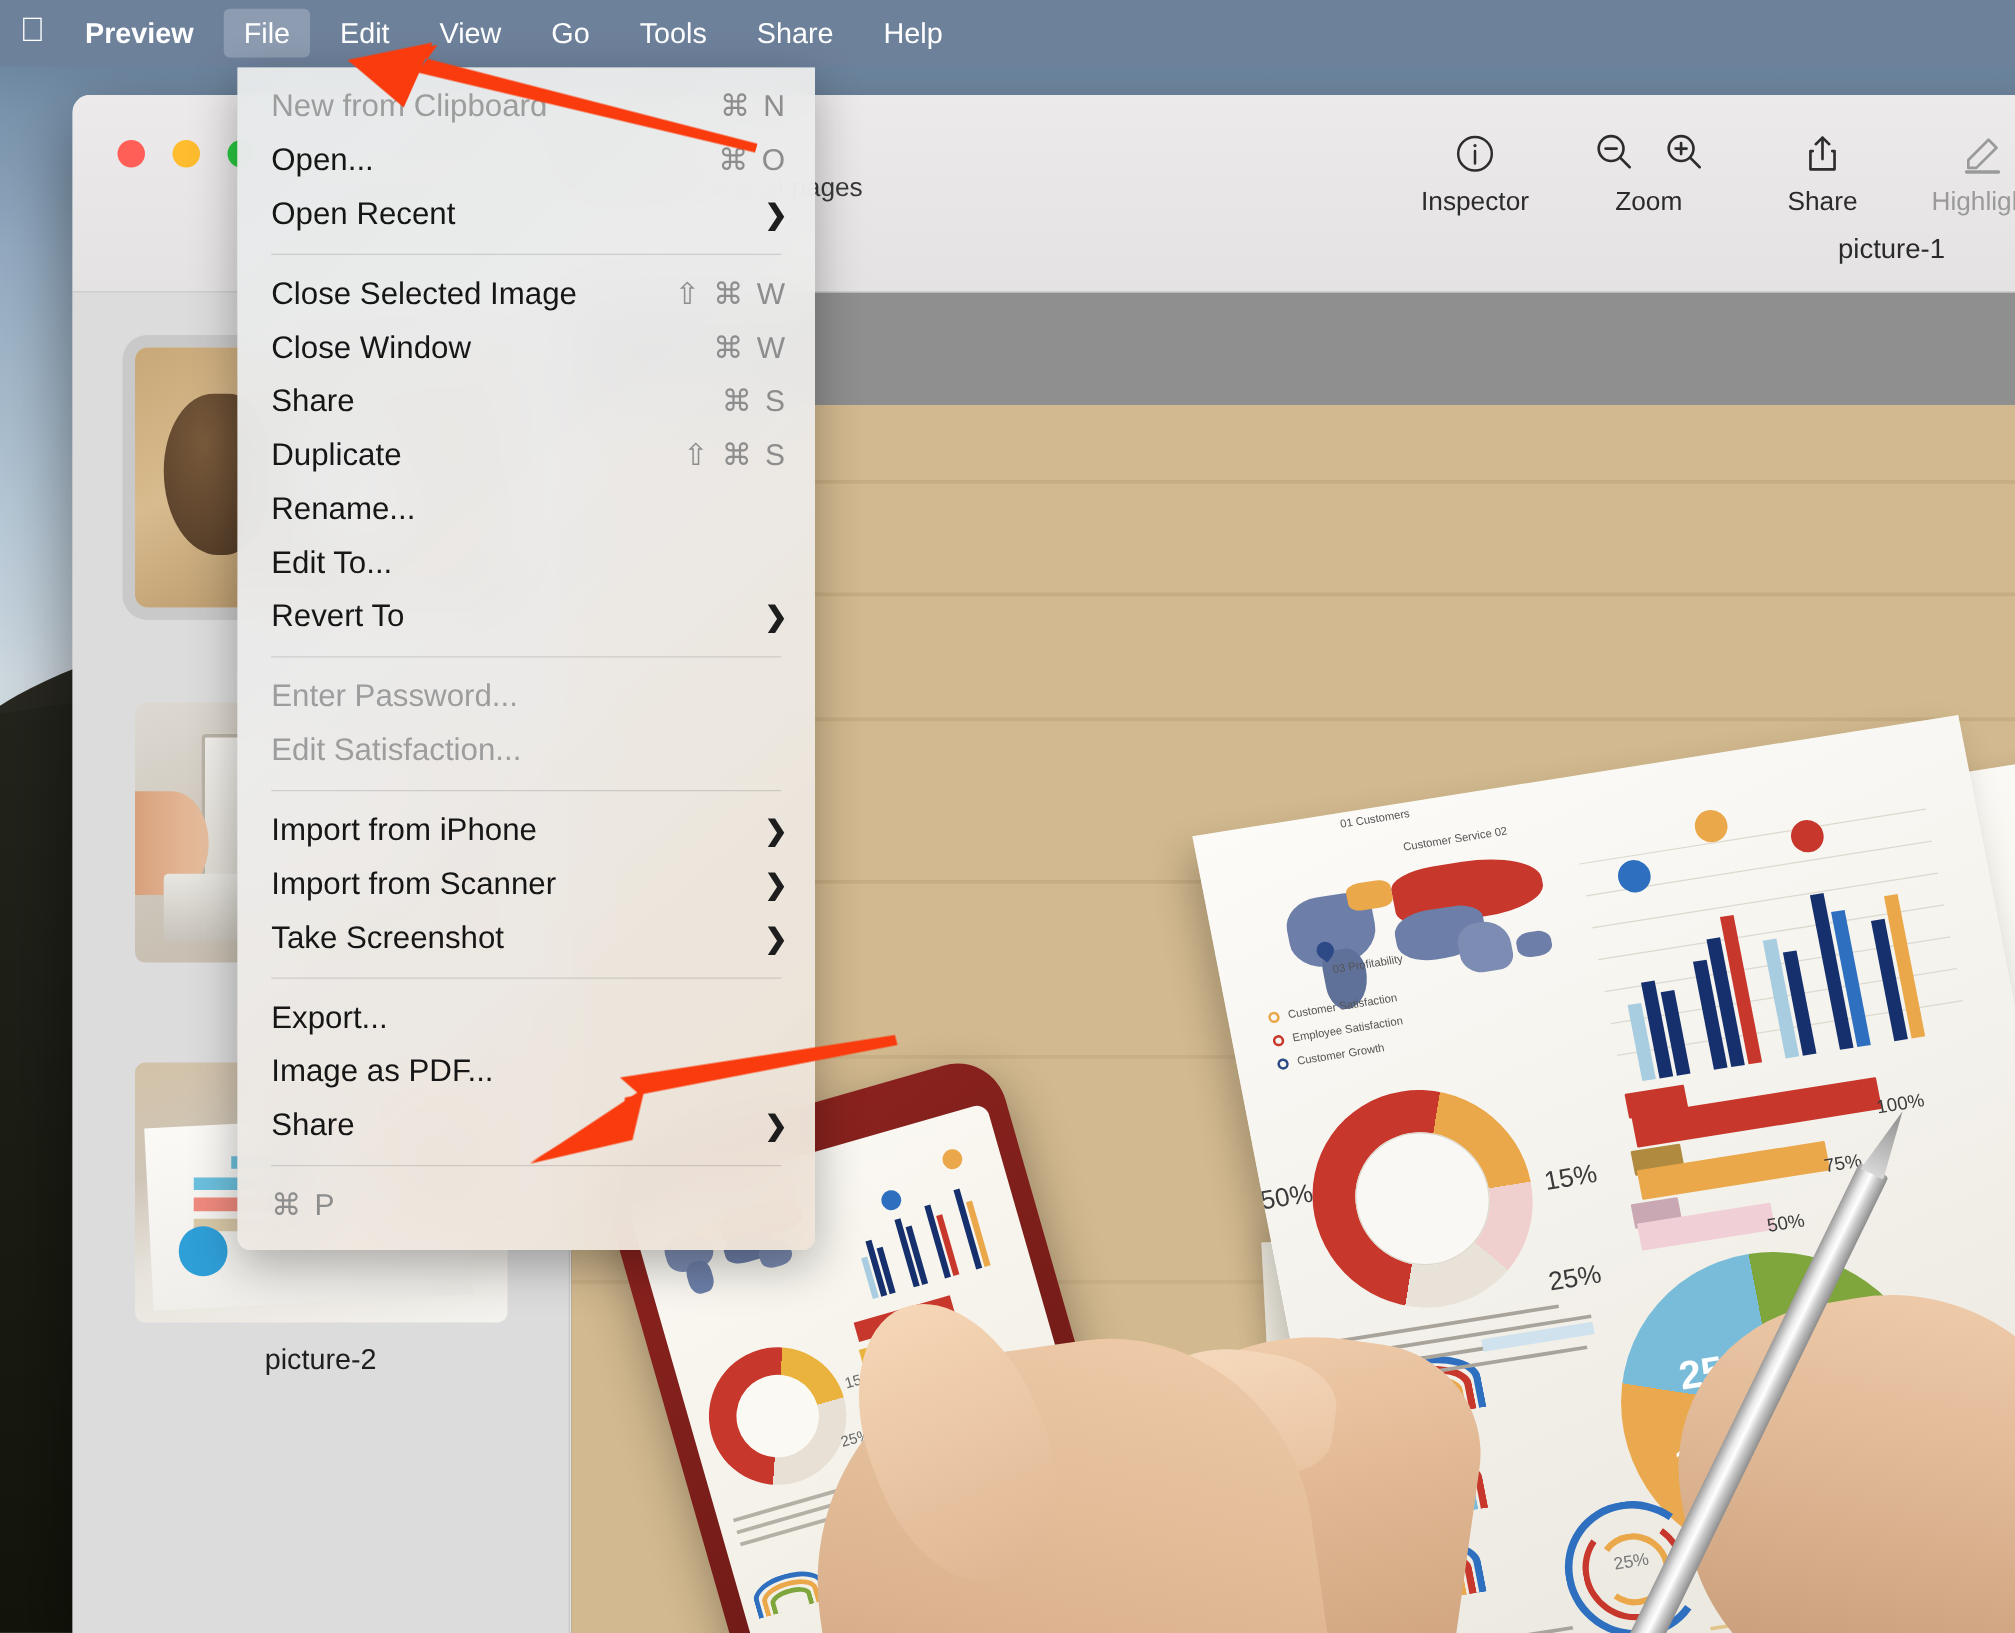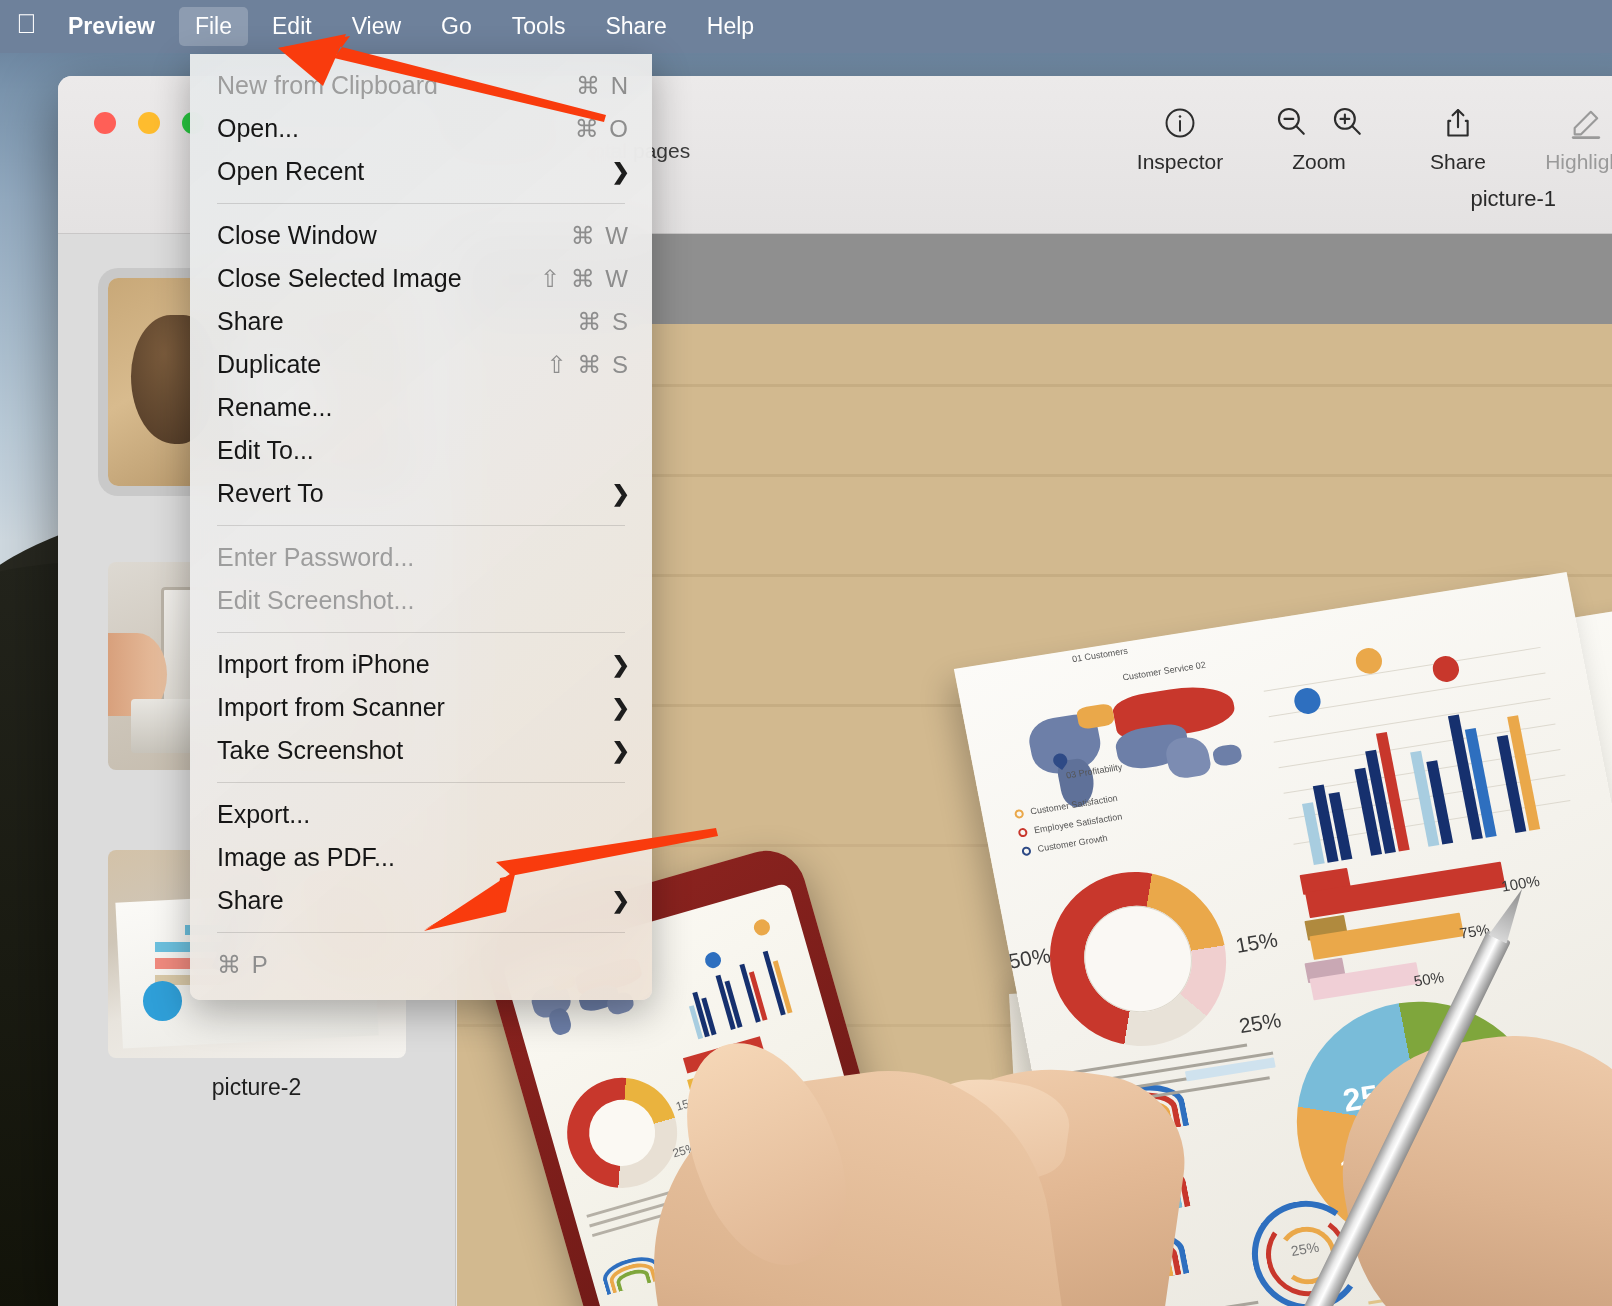--- a/index.html
+++ b/index.html
@@ -697,26 +697,26 @@
   <div class="mi">
     <span class="lbl">Open...</span>
     <span class="kbd">⌘ O</span>
   </div>
   <div class="mi">
     <span class="lbl">Open Recent</span>
     <span class="chev">❯</span>
   </div>
   <div class="msep"></div>
   <div class="mi">
+    <span class="lbl">Close Selected Image</span>
+    <span class="kbd">⇧ ⌘ W</span>
+  </div>
+  <div class="mi">
     <span class="lbl">Close Window</span>
     <span class="kbd">⌘ W</span>
-  </div>
-  <div class="mi">
-    <span class="lbl">Close Selected Image</span>
-    <span class="kbd">⇧ ⌘ W</span>
   </div>
   <div class="mi">
     <span class="lbl">Share</span>
     <span class="kbd">⌘ S</span>
   </div>
   <div class="mi">
     <span class="lbl">Duplicate</span>
     <span class="kbd">⇧ ⌘ S</span>
   </div>
   <div class="mi">
@@ -727,21 +727,21 @@
   </div>
   <div class="mi">
     <span class="lbl">Revert To</span>
     <span class="chev">❯</span>
   </div>
   <div class="msep"></div>
   <div class="mi dis">
     <span class="lbl">Enter Password...</span>
   </div>
   <div class="mi dis">
-    <span class="lbl">Edit Screenshot...</span>
+    <span class="lbl">Edit Satisfaction...</span>
   </div>
   <div class="msep"></div>
   <div class="mi">
     <span class="lbl">Import from iPhone</span>
     <span class="chev">❯</span>
   </div>
   <div class="mi">
     <span class="lbl">Import from Scanner</span>
     <span class="chev">❯</span>
   </div>

